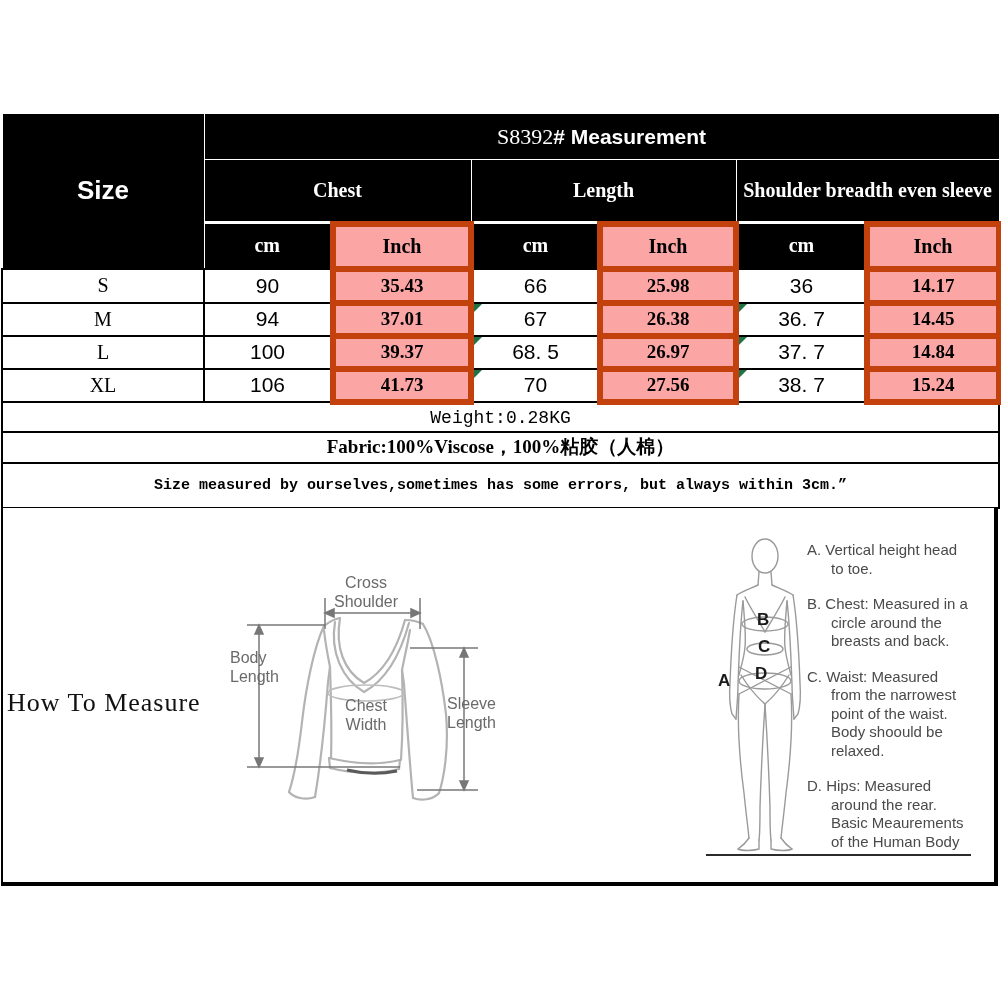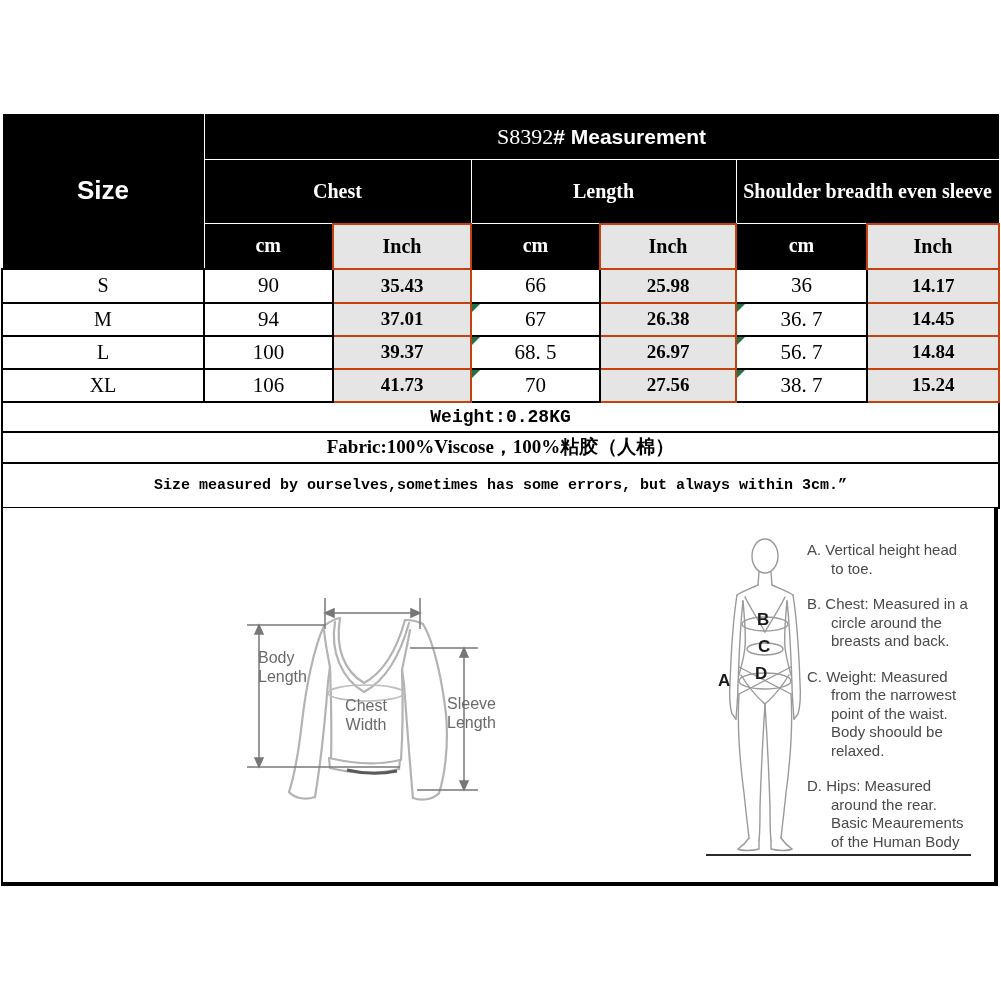--- a/index.html
+++ b/index.html
@@ -8,31 +8,31 @@
     font-family:"Liberation Sans","DejaVu Sans",sans-serif;overflow:hidden;
   }
   
   .size-table{
     position:absolute;left:1px;top:113px;width:997px;
     border-collapse:collapse;table-layout:fixed;
   }
   .size-table td{padding:0;text-align:center;vertical-align:middle;overflow:hidden;}
   .cell-black{background:#000000;color:#ffffff;border:1px solid #ffffff;}
   .cell-white{background:#ffffff;border:2px solid #000000;position:relative;}
-  .cell-yellow{background:#e5e5e5;border:2px solid #c2410c;position:relative;}
+  .cell-yellow{background:#fca5a5;border:6px solid #c2410c;position:relative;}
   .size-head{font-family:"Liberation Sans","DejaVu Sans",sans-serif;font-weight:700;font-size:26px;}
   .title-cell{padding-right:70px;margin-top:24px;}
   .title-prefix{font-family:"Liberation Serif","DejaVu Serif",serif;font-size:22px;font-weight:400;}
   .title-suffix{font-family:"Liberation Sans","DejaVu Sans",sans-serif;font-size:21px;font-weight:700;}
   .group-label{font-family:"Liberation Serif","DejaVu Serif",serif;font-weight:700;font-size:20px;}
   .unit{font-family:"Liberation Serif","DejaVu Serif",serif;font-weight:700;font-size:20px;}
   .val-size{font-family:"Liberation Serif","DejaVu Serif",serif;font-size:20px;}
-  .val-cm{font-family:Liberation Serif, serif;font-size:21px;margin-top:10px;}
+  .val-cm{font-family:Liberation Sans, sans-serif;font-size:21px;margin-top:10px;}
   .val-inch{font-family:"Liberation Serif","DejaVu Serif",serif;font-weight:700;font-size:19px;}
-  .row-weight td{font-family:"Liberation Mono","DejaVu Sans Mono",monospace;font-size:18px;font-weight:700;}
+  .row-weight td{font-family:"Liberation Mono","DejaVu Sans Mono",monospace;font-size:18px;font-weight:400;}
   .row-fabric td{font-family:Liberation Serif, serif;font-size:19px;font-weight:700;}
   .row-note td{font-family:"Liberation Mono","DejaVu Sans Mono",monospace;font-size:15px;font-weight:700;}
   .tri{position:absolute;top:0;left:0;width:0;height:0;
        border-top:8px solid #217346;border-right:8px solid transparent;}
   
   .howto{
     position:absolute;left:1px;top:508px;width:997px;height:378px;box-sizing:border-box;
     border-left:2px solid #000;border-right:4px solid #000;border-bottom:4px solid #000;
     background:#fff;
   }
@@ -105,21 +105,21 @@
     <td class="cell-yellow val-inch">26.38</td>
     <td class="cell-white val-cm"><span class="tri"></span><span>36. 7</span></td>
     <td class="cell-yellow val-inch">14.45</td>
   </tr>
   <tr style="height:33px">
     <td class="cell-white val-size">L</td>
     <td class="cell-white val-cm">100</td>
     <td class="cell-yellow val-inch">39.37</td>
     <td class="cell-white val-cm"><span class="tri"></span><span>68. 5</span></td>
     <td class="cell-yellow val-inch">26.97</td>
-    <td class="cell-white val-cm"><span class="tri"></span><span>56. 7</span></td>
+    <td class="cell-white val-cm"><span class="tri"></span><span>37. 7</span></td>
     <td class="cell-yellow val-inch">14.84</td>
   </tr>
   <tr style="height:33px">
     <td class="cell-white val-size">XL</td>
     <td class="cell-white val-cm">106</td>
     <td class="cell-yellow val-inch">41.73</td>
     <td class="cell-white val-cm"><span class="tri"></span><span>70</span></td>
     <td class="cell-yellow val-inch">27.56</td>
     <td class="cell-white val-cm"><span class="tri"></span><span>38. 7</span></td>
     <td class="cell-yellow val-inch">15.24</td>
@@ -131,20 +131,21 @@
     <td class="cell-white" colspan="7">Fabric:100%Viscose，100%粘胶（人棉）</td>
   </tr>
   <tr class="row-note" style="height:45px">
     <td class="cell-white" colspan="7">Size measured by ourselves,sometimes has some errors, but always within 3cm.”</td>
   </tr>
 </tbody>
   </table>
 
 <div class="howto">
 
+  <div class="howto-heading">How To Measure</div>
 
   <svg class="diagram-svg" style="left:229px;top:44px" width="300" height="260" viewBox="0 0 300 260">
     <g stroke="#b3b3b3" stroke-width="2.2" fill="none" stroke-linecap="round">
       <path d="M 92 74 C 82 95 74 135 70 170 C 66 205 61 228 57 240"></path>
       <path d="M 57 240 C 63 247 75 248 83 245"></path>
       <path d="M 83 245 C 88 215 93 170 96 130 L 98 115"></path>
       <path d="M 98 115 C 99 145 100 175 99 206"></path>
       <path d="M 97 206 C 122 212 148 213 168 208"></path>
       <path d="M 98 216 C 122 222 147 222 167 217 L 168 208"></path>
       <path d="M 97 206 L 98 216"></path>
@@ -173,21 +174,23 @@
       <polygon points="27,73 23,82 31,82"></polygon>
       <polygon points="27,215 23,206 31,206"></polygon>
       <path d="M 178 96 H 246" fill="none"></path>
       <path d="M 185 238 H 246" fill="none"></path>
       <path d="M 232 104 V 230" fill="none"></path>
       <polygon points="232,96 228,105 236,105"></polygon>
       <polygon points="232,238 228,229 236,229"></polygon>
     </g>
   </svg>
 
-  <div class="glabel" style="left:255px;top:140px">Body
+  <div class="glabel center" style="left:283px;top:65px">Cross
+Shoulder</div>
+  <div class="glabel" style="left:227px;top:140px">Body
 Length</div>
   <div class="glabel center" style="left:283px;top:188px">Chest
 Width</div>
   <div class="glabel" style="left:444px;top:186px">Sleeve
 Length</div>
 
   <svg class="diagram-svg" style="left:699px;top:27px" width="110" height="330" viewBox="0 0 110 330">
     <g stroke="#9a9a9a" stroke-width="1.4" fill="none" stroke-linecap="round">
       <ellipse cx="63" cy="21" rx="13" ry="17"></ellipse>
       <path d="M 57 37 L 56 50"></path>
@@ -222,21 +225,21 @@
   <div class="blabel" style="left:754px;top:102px">B</div>
   <div class="blabel" style="left:755px;top:129px">C</div>
   <div class="blabel" style="left:752px;top:156px">D</div>
 
   <div class="ann-block">
     <div class="ann">A. Vertical height head</div>
     <div class="ann indent">to toe.</div>
     <div class="ann gap">B. Chest: Measured in a</div>
     <div class="ann indent">circle around the</div>
     <div class="ann indent">breasts and back.</div>
-    <div class="ann gap">C. Weight: Measured</div>
+    <div class="ann gap">C. Waist: Measured</div>
     <div class="ann indent">from the narrowest</div>
     <div class="ann indent">point of the waist.</div>
     <div class="ann indent">Body shoould be</div>
     <div class="ann indent">relaxed.</div>
     <div class="ann gap">D. Hips: Measured</div>
     <div class="ann indent">around the rear.</div>
     <div class="ann indent">Basic Meaurements</div>
     <div class="ann indent">of the Human Body</div>
   </div>
 

